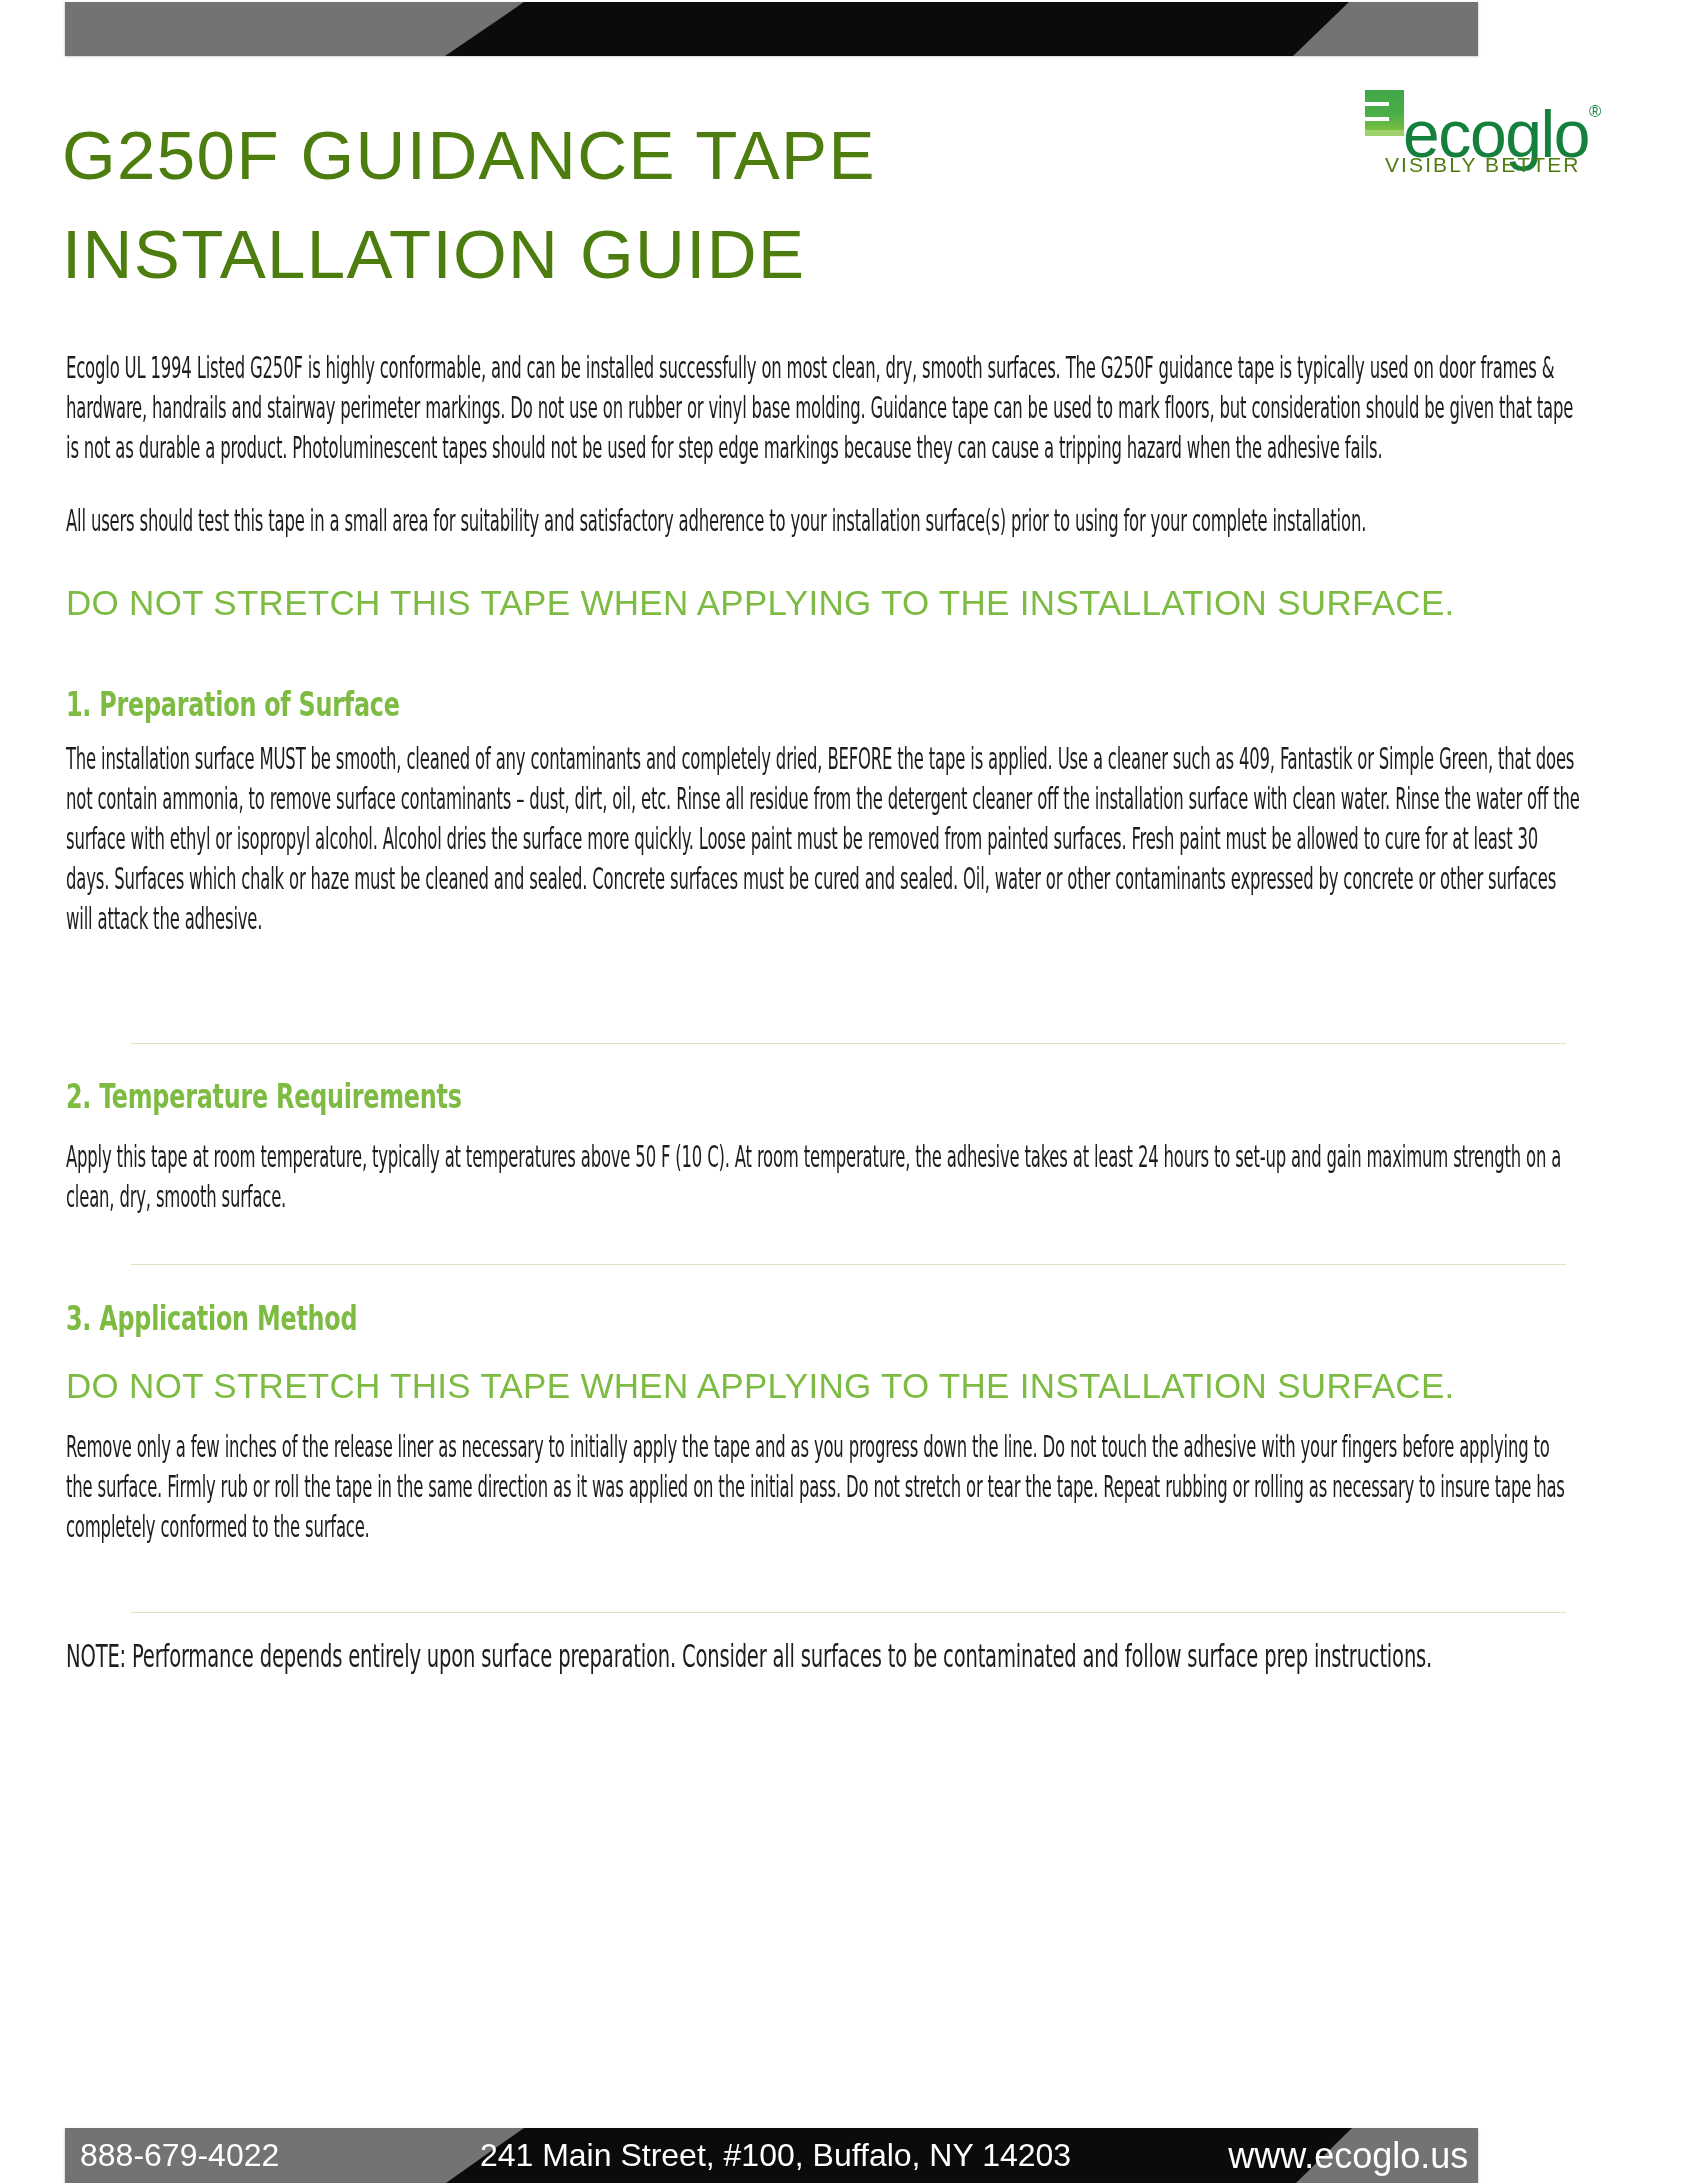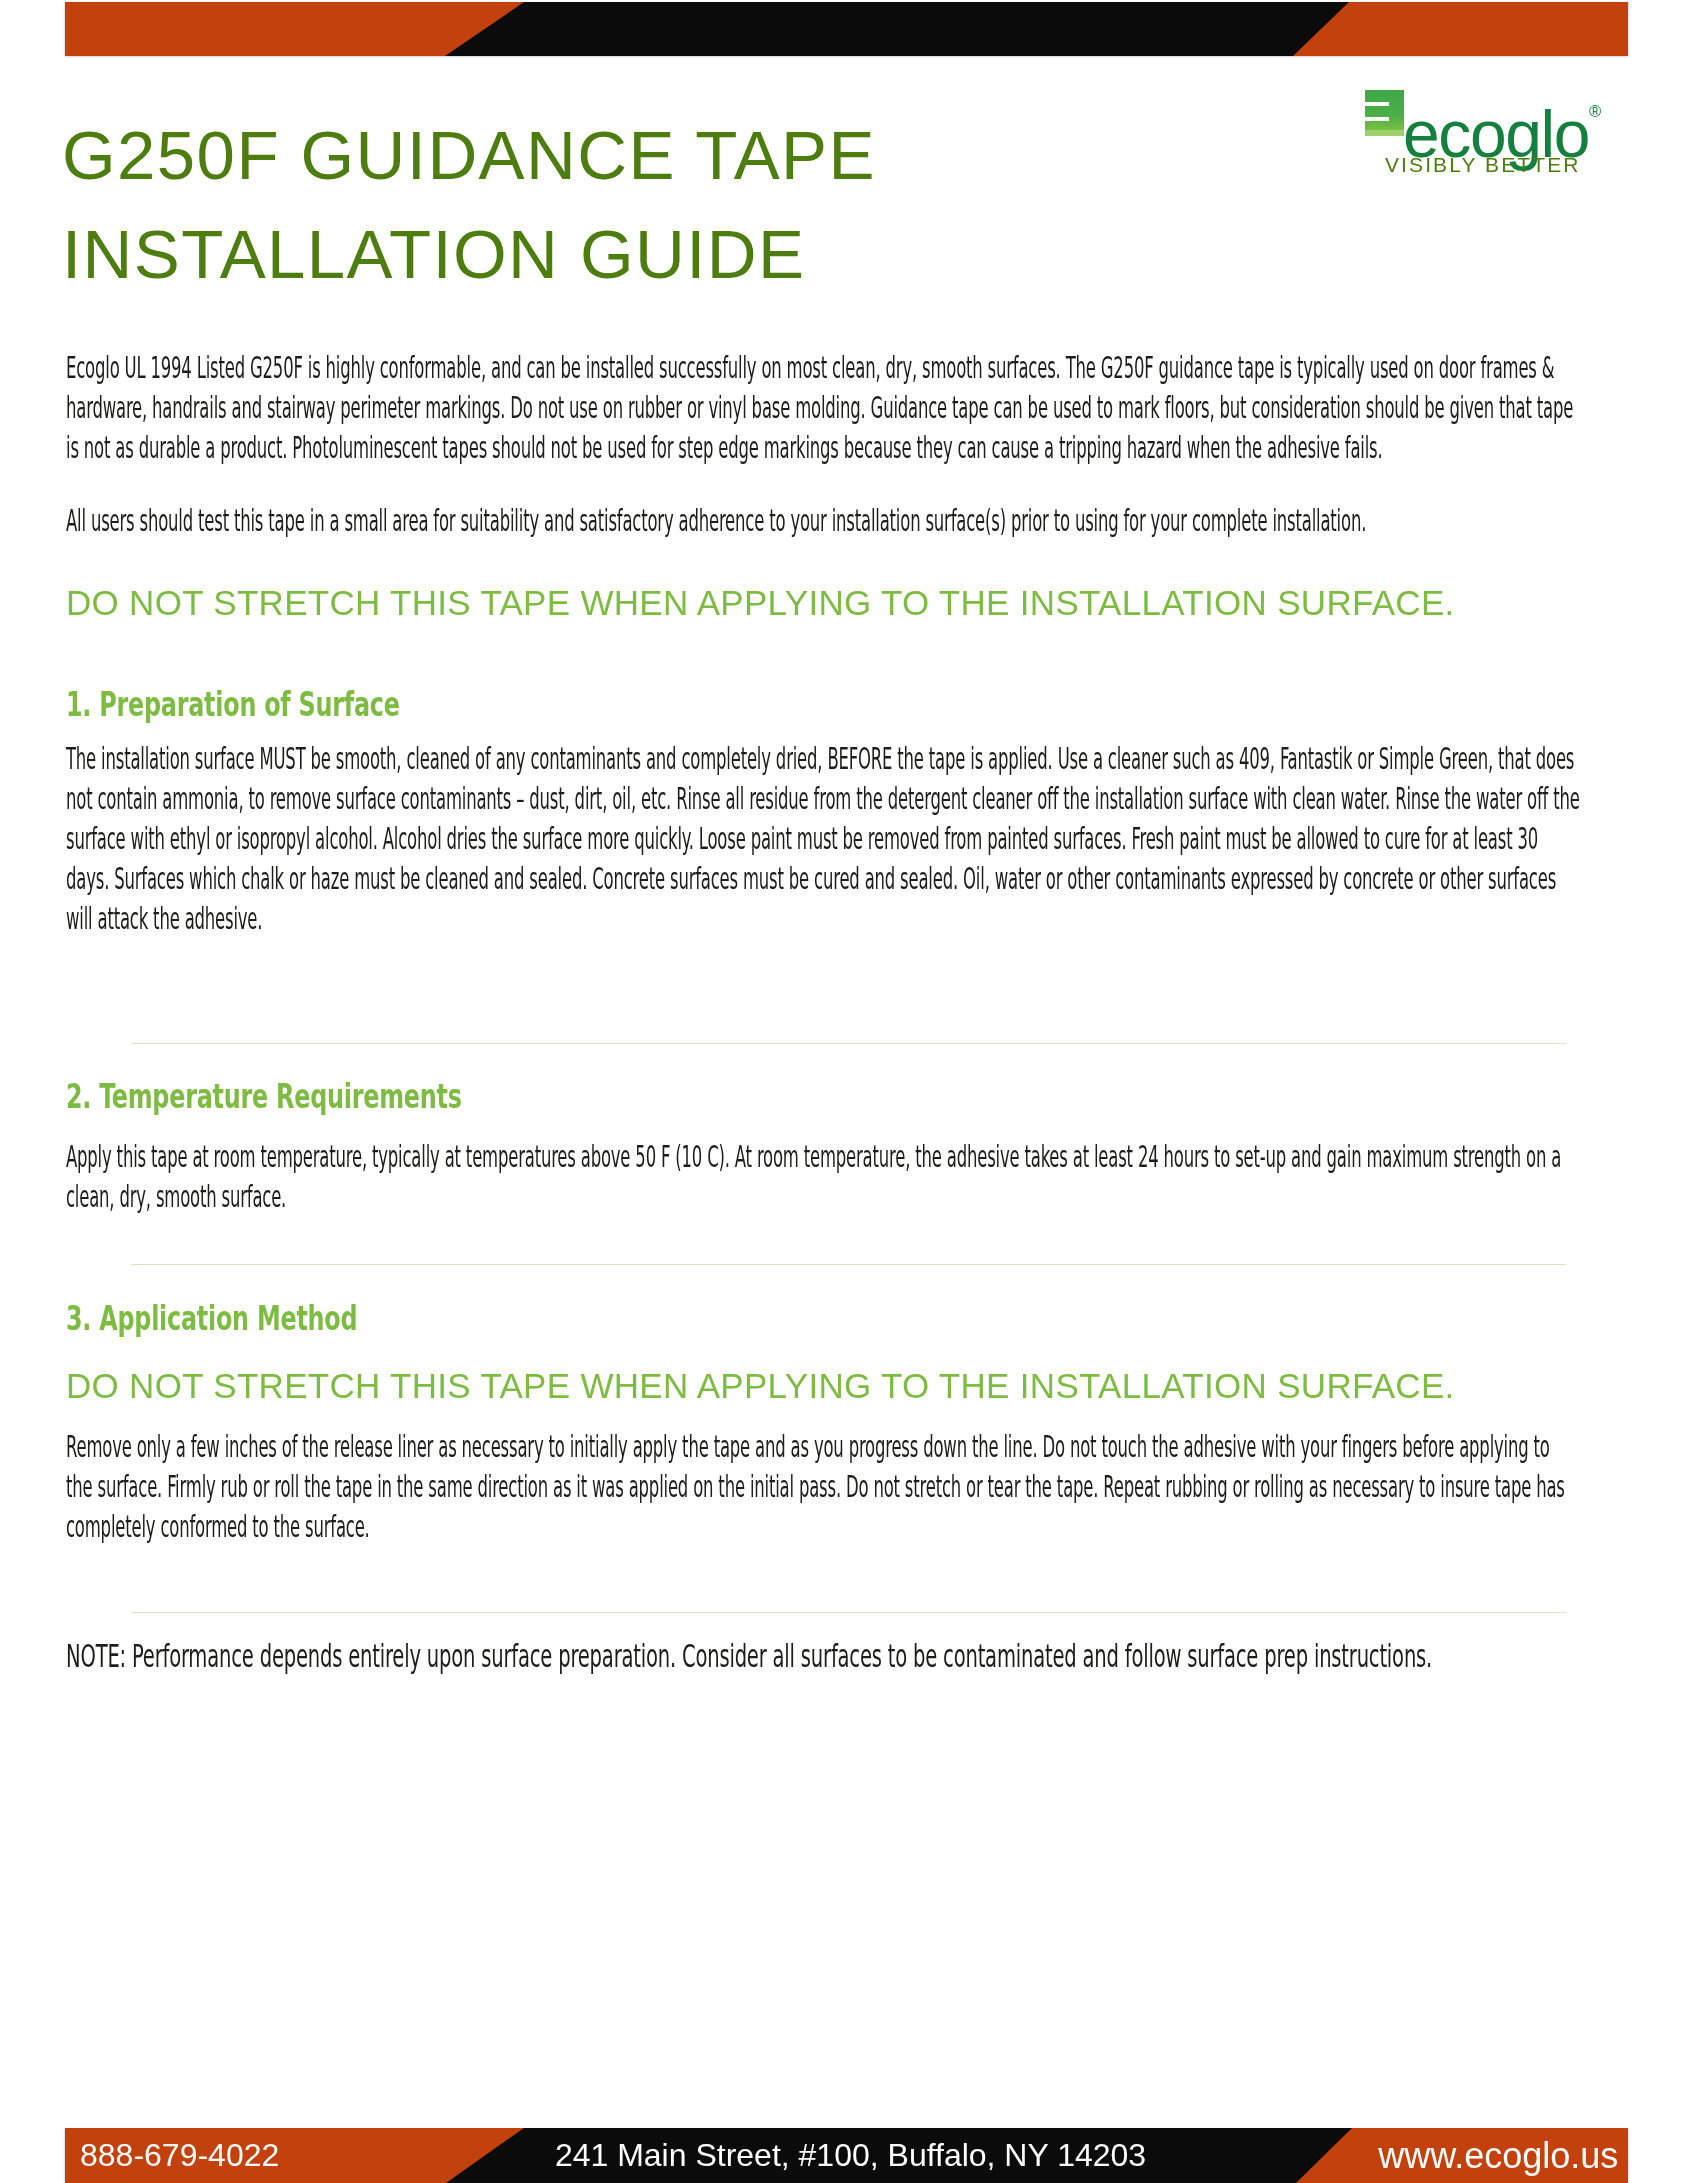--- a/index.html
+++ b/index.html
@@ -1,20 +1,20 @@
 <!DOCTYPE html>
 <html style="font-size:11px"><head>
 <meta charset="utf-8">
 <style>
   html,body{margin:0;padding:0;background:#ffffff;}
   .page{position:relative;width:1683px;height:2183px;background:#fff;overflow:hidden;
         font-family:"Liberation Sans",sans-serif;color:#1c1c1a;}
 
   
-  .bar{position:absolute;left:65px;width:1563px;height:54px;background:#c2410c;
+  .bar{position:absolute;left:65px;width:1413px;height:54px;background:#737373;
        box-shadow:0 0.7px 2.1px rgba(0,0,0,.35);}
   .bar-top{top:2.1px;}
   .bar-bottom{top:2128px;height:55px;}
   .bar-black{position:absolute;top:0;bottom:0;left:0;right:0;background:#0b0b0b;}
   .bar-top .bar-black{clip-path:polygon(459px 0,1284px 0,1228px 100%,380px 100%);}
   .bar-bottom .bar-black{clip-path:polygon(459px 0,1287px 0,1231px 100%,381px 100%);}
 
   
   .logo-icon{position:absolute;left:1365px;top:90px;width:39px;height:46px;
              background:linear-gradient(#3fa647 0%,#4caf47 55%,#8cc63f 100%);}

